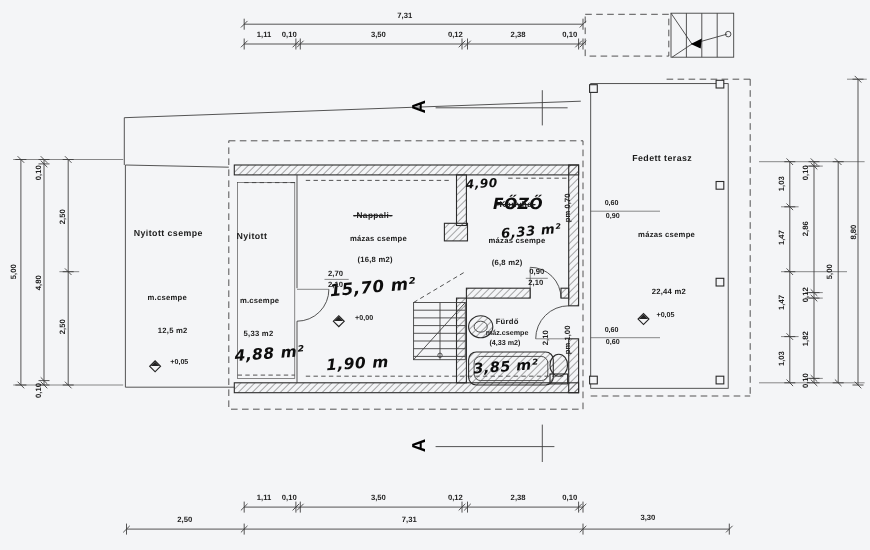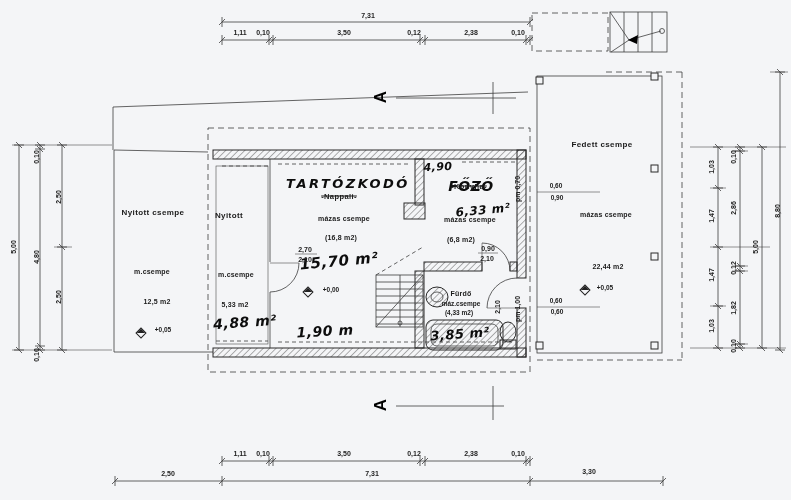--- a/index.html
+++ b/index.html
@@ -322,21 +322,20 @@
   <span class="lbl s7" style="left:152px;top:271px">m.csempe</span>
   <span class="lbl s7" style="left:157px;top:301px">12,5 m2</span>
   <div class="lvl" style="left:141px;top:333px"></div>
   <span class="lbl s65" style="left:163px;top:329px">+0,05</span>
 
   <span class="lbl" style="left:229px;top:215px">Nyitott</span>
   <span class="lbl s7" style="left:236px;top:274px">m.csempe</span>
   <span class="lbl s7" style="left:235px;top:304px">5,33 m2</span>
   <span class="lbl hand h14 r4" style="left:245px;top:322px">4,88 m²</span>
 
-  <span class="lbl hand h13 ls2" style="left:348px;top:183px">TARTÓZKODÓ</span>
   <span class="lbl strike" style="left:339px;top:196px">-Nappali-</span>
   <span class="lbl s7" style="left:344px;top:218px">mázas csempe</span>
   <span class="lbl s7" style="left:341px;top:237px">(16,8 m2)</span>
   <span class="lbl hand h15 r5" style="left:339px;top:261px">15,70 m²</span>
   <span class="lbl dim" style="left:305px;top:249px">2,70</span>
   <span class="lbl dim" style="left:305px;top:259px">2,10</span>
   <div class="lvl" style="left:308px;top:292px"></div>
   <span class="lbl s65" style="left:331px;top:289px">+0,00</span>
 
   <span class="lbl hand h14" style="left:471px;top:186px">FŐZŐ</span>
@@ -349,21 +348,21 @@
   <span class="lbl hand h11 r3" style="left:438px;top:167px">4,90</span>
   <span class="lbl dim rot" style="left:517px;top:189px">pm 0,70</span>
 
   <span class="lbl s7" style="left:461px;top:293px">Fürdő</span>
   <span class="lbl s65" style="left:461px;top:303px">máz.csempe</span>
   <span class="lbl s65" style="left:459px;top:312px">(4,33 m2)</span>
   <span class="lbl hand h13 r4" style="left:460px;top:334px">3,85 m²</span>
   <span class="lbl dim rot" style="left:497px;top:307px">2,10</span>
   <span class="lbl dim rot" style="left:517px;top:309px">pm 1,00</span>
 
-  <span class="lbl" style="left:602px;top:144px">Fedett csempe</span>
+  <span class="lbl" style="left:602px;top:144px">Fedett terasz</span>
   <span class="lbl s7" style="left:606px;top:214px">mázas csempe</span>
   <span class="lbl s7" style="left:608px;top:266px">22,44 m2</span>
   <div class="lvl" style="left:585px;top:290px"></div>
   <span class="lbl s65" style="left:605px;top:287px">+0,05</span>
   <span class="lbl s65" style="left:556px;top:185px">0,60</span>
   <span class="lbl s65" style="left:557px;top:197px">0,90</span>
   <span class="lbl s65" style="left:556px;top:300px">0,60</span>
   <span class="lbl s65" style="left:557px;top:311px">0,60</span>
 
   <span class="lbl hand h14 r3" style="left:325px;top:331px">1,90 m</span>

